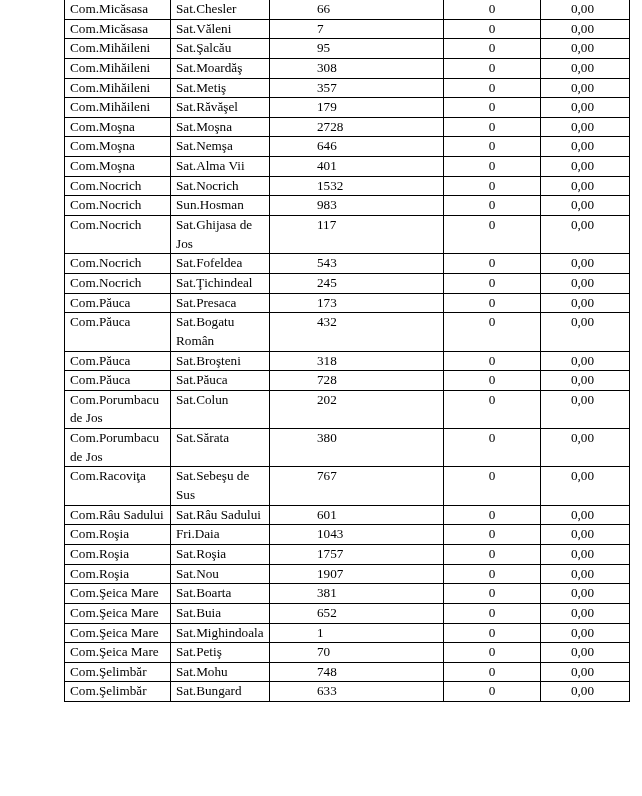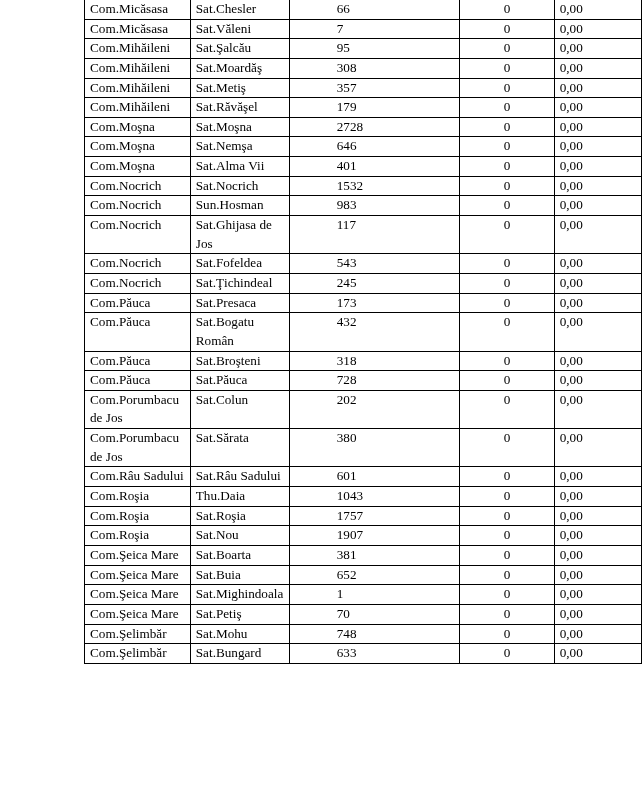--- a/index.html
+++ b/index.html
@@ -3,34 +3,33 @@
 <meta charset="utf-8">
 <style>
   html, body { margin: 0; padding: 0; background: #ffffff; }
   body { width: 642px; height: 796px; position: relative; overflow: hidden; }
   .tbl {
     position: absolute; left: 64px; top: -1px;
     border-collapse: collapse;
     font-family: "Liberation Serif", serif;
     font-size: 13.2px; color: #000;
     table-layout: fixed;
-    margin-left: 20px;
   }
   .tbl td {
     border: 1px solid #000;
     padding: 0 5px;
     line-height: 18.64px;
     vertical-align: top;
     overflow: hidden;
   }
   .c1 { width: 95px; }
   .c2 { width: 88px; }
   .c3 { width: 126px; padding-left: 47px !important; padding-right: 0 !important; }
   .c4 { width: 86px; text-align: center; }
-  .c5 { width: 73px; text-align: left; padding-right: 10px !important; }
+  .c5 { width: 73px; text-align: center; padding-right: 10px !important; }
 </style>
 </head>
 <body>
 
 <table class="tbl">
   <colgroup>
     <col style="width:106px">
       <col style="width:98px">
       <col style="width:136px">
       <col style="width:96px">
@@ -171,29 +170,36 @@
         <td class="c5">0,00</td>
       </tr>
       <tr>
         <td class="c1">Com.Porumbacu de Jos</td>
         <td class="c2">Sat.Sărata</td>
         <td class="c3">380</td>
         <td class="c4">0</td>
         <td class="c5">0,00</td>
       </tr>
       <tr>
+        <td class="c1">Com.Racoviţa</td>
+        <td class="c2">Sat.Sebeşu de Sus</td>
+        <td class="c3">767</td>
+        <td class="c4">0</td>
+        <td class="c5">0,00</td>
+      </tr>
+      <tr>
         <td class="c1">Com.Râu Sadului</td>
         <td class="c2">Sat.Râu Sadului</td>
         <td class="c3">601</td>
         <td class="c4">0</td>
         <td class="c5">0,00</td>
       </tr>
       <tr>
         <td class="c1">Com.Roşia</td>
-        <td class="c2">Thu.Daia</td>
+        <td class="c2">Fri.Daia</td>
         <td class="c3">1043</td>
         <td class="c4">0</td>
         <td class="c5">0,00</td>
       </tr>
       <tr>
         <td class="c1">Com.Roşia</td>
         <td class="c2">Sat.Roşia</td>
         <td class="c3">1757</td>
         <td class="c4">0</td>
         <td class="c5">0,00</td>

